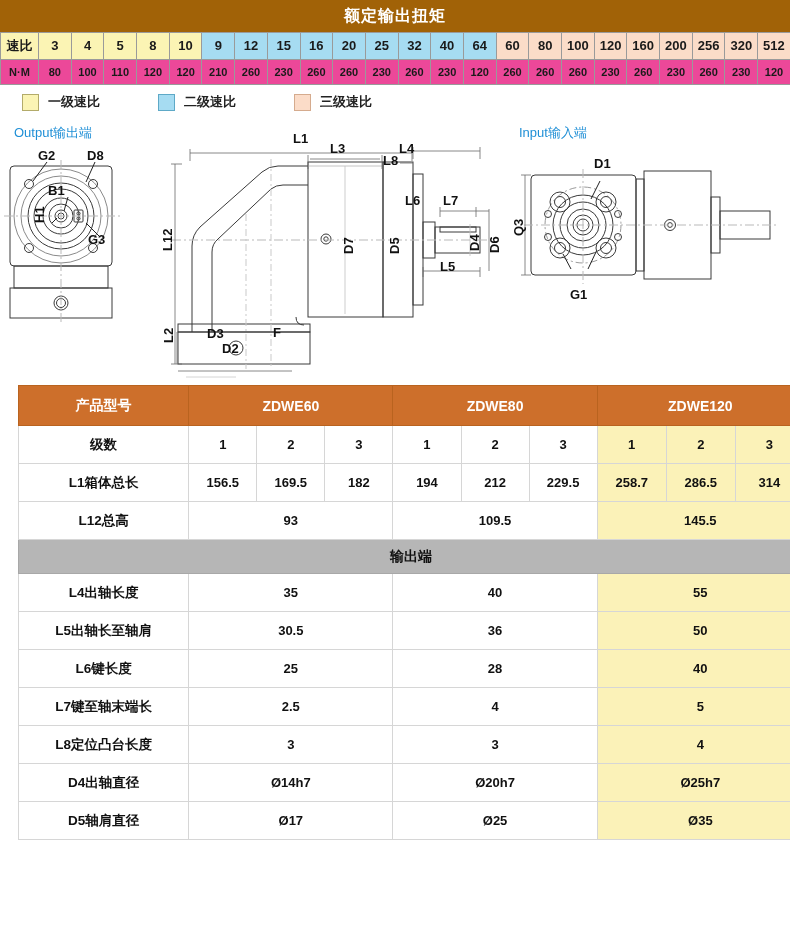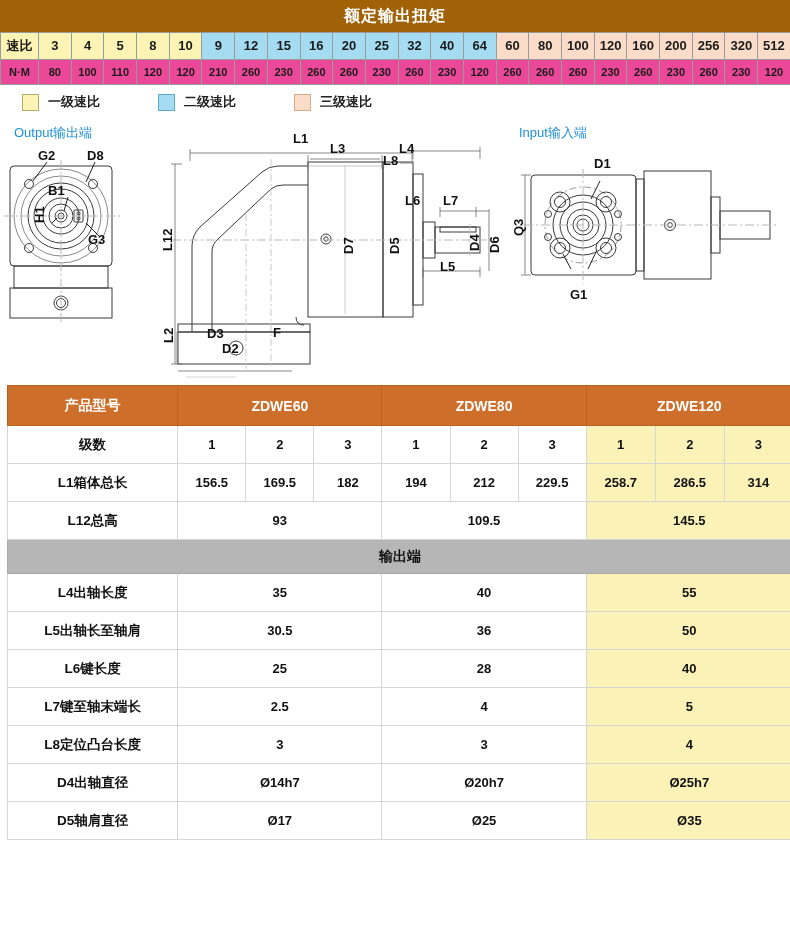--- a/index.html
+++ b/index.html
@@ -83,21 +83,21 @@
     position: absolute;
     font-size: 13px;
     font-weight: bold;
     color: #111;
     white-space: nowrap;
   }
   .dlabel.rot { transform: rotate(-90deg); transform-origin: left top; }
   svg.dwg { position: absolute; left: 0; top: 0; }
 
   
-  .spec-wrap { padding: 0 7px; }
+  .spec-wrap { padding: 0 18px; }
   .spec-table {
     width: 786px;
     border-collapse: collapse;
     table-layout: fixed;
     margin-top: 4px;
   }
   .spec-table td {
     border: 1px solid #d6d6d6;
     text-align: center;
     font-size: 13px;

